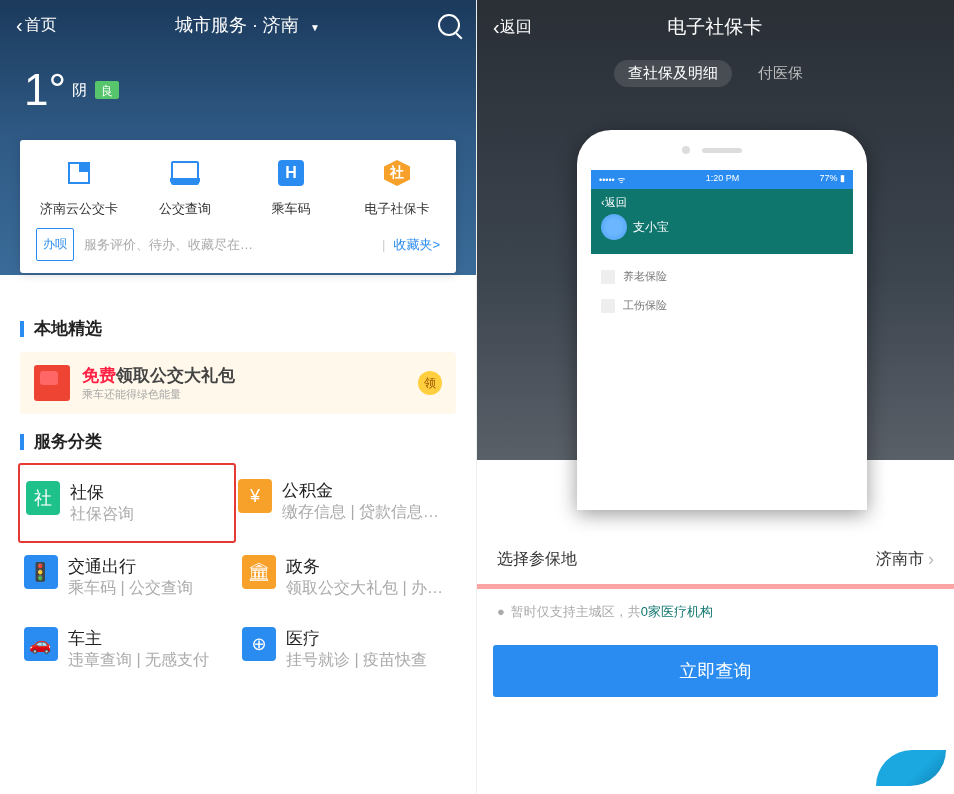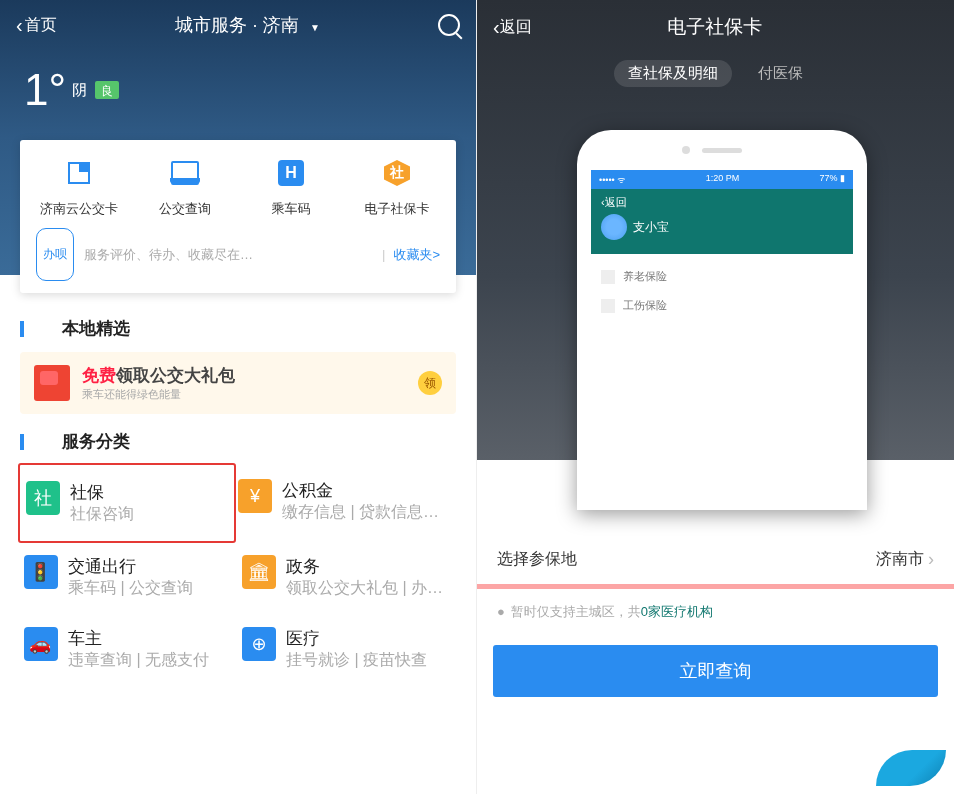--- a/index.html
+++ b/index.html
@@ -20,28 +20,28 @@
 .temp { font-size: 44px; font-weight: 300; }
 .cond { font-size: 15px; margin: 0 8px 0 6px; align-self: center; }
 .aqi { background: #56c56b; color: #fff; font-size: 12px; padding: 2px 6px; border-radius: 2px; height: 18px; }
 
 .quick-card { position: absolute; left: 20px; right: 20px; top: 140px; background: #fff; border-radius: 3px; box-shadow: 0 2px 10px rgba(0,0,0,.15); padding: 16px 6px 10px; }
 .quick-row { display: flex; justify-content: space-around; }
 .quick-item { text-align: center; width: 25%; }
 .q-icon { height: 34px; display: flex; justify-content: center; align-items: center; margin-bottom: 10px; }
 .q-name { font-size: 13px; color: #333; }
 .banli { display: flex; align-items: center; padding: 10px 10px 2px; font-size: 13px; }
-.banli-tag { border: 1px solid #2a8cf0; color: #2a8cf0; padding: 17px 6px; font-size: 12px; border-radius: 10px; margin-right: 10px; }
+.banli-tag { border: 1px solid #2a8cf0; color: #2a8cf0; padding: 7px 6px; font-size: 12px; border-radius: 2px; margin-right: 10px; }
 .banli-text { color: #aaa; flex: 1; }
 .banli-sep { color: #ccc; margin: 0 8px; }
 .banli-fav { color: #2a8cf0; }
 
 .section-h { display: flex; align-items: center; padding: 16px 20px 12px; }
 .sec-bar { width: 4px; height: 16px; background: #2a8cf0; margin-right: 10px; }
-.sec-title { font-size: 17px; font-weight: 600; color: #222; margin-left: 28px; }
+.sec-title { font-size: 17px; font-weight: 600; color: #222; }
 
 .promo { margin: 0 20px; background: #fff8eb; border-radius: 4px; display: flex; align-items: center; padding: 12px 14px; }
 .promo-emoji { width: 36px; height: 36px; background: #e43; border-radius: 3px; position: relative; margin-right: 12px; }
 .promo-emoji::after { content: ""; position: absolute; left: 6px; top: 6px; width: 18px; height: 14px; background: #f66; border-radius: 3px; }
 .promo-text .l1 { font-size: 17px; font-weight: 600; color: #444; }
 .promo-text .l1 .red { color: #f24; }
 .promo-text .l2 { font-size: 11px; color: #aaa; }
 .promo-btn { background: #ffcf3f; color: #9c5800; font-size: 12px; padding: 3px 8px; border-radius: 50%; width: 24px; height: 24px; display: flex; justify-content: center; align-items: center; }
 .spacer { flex: 1; }
 

